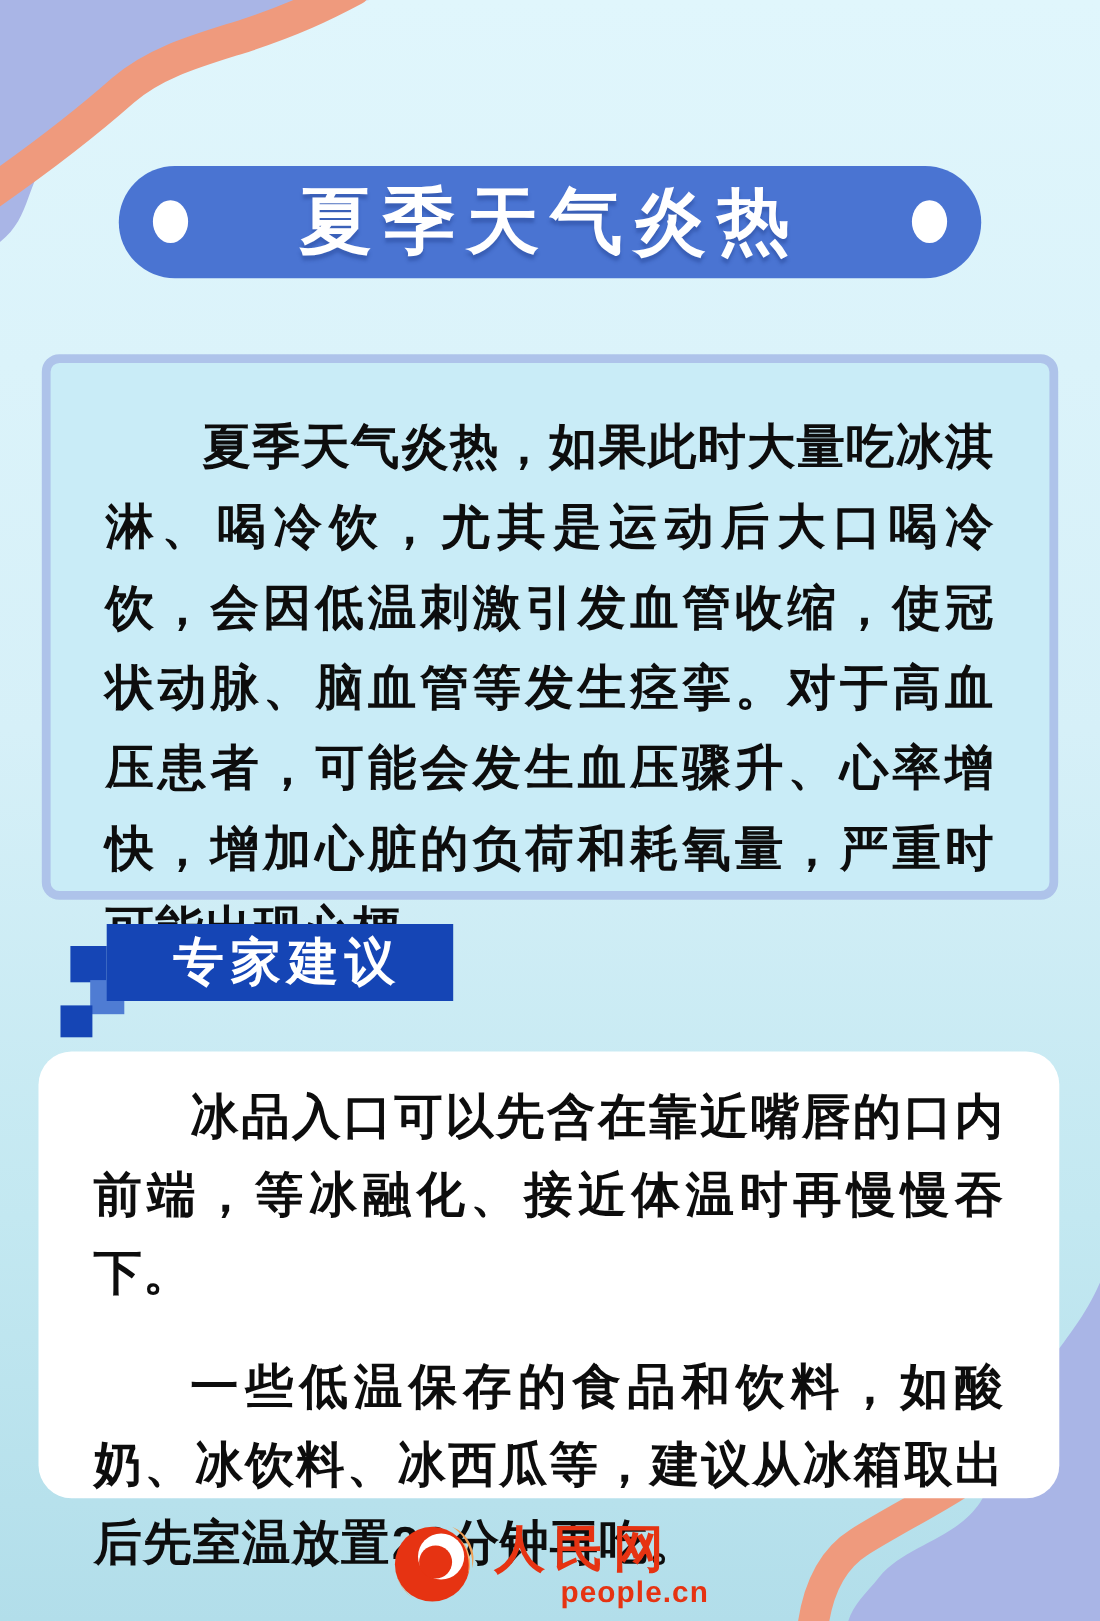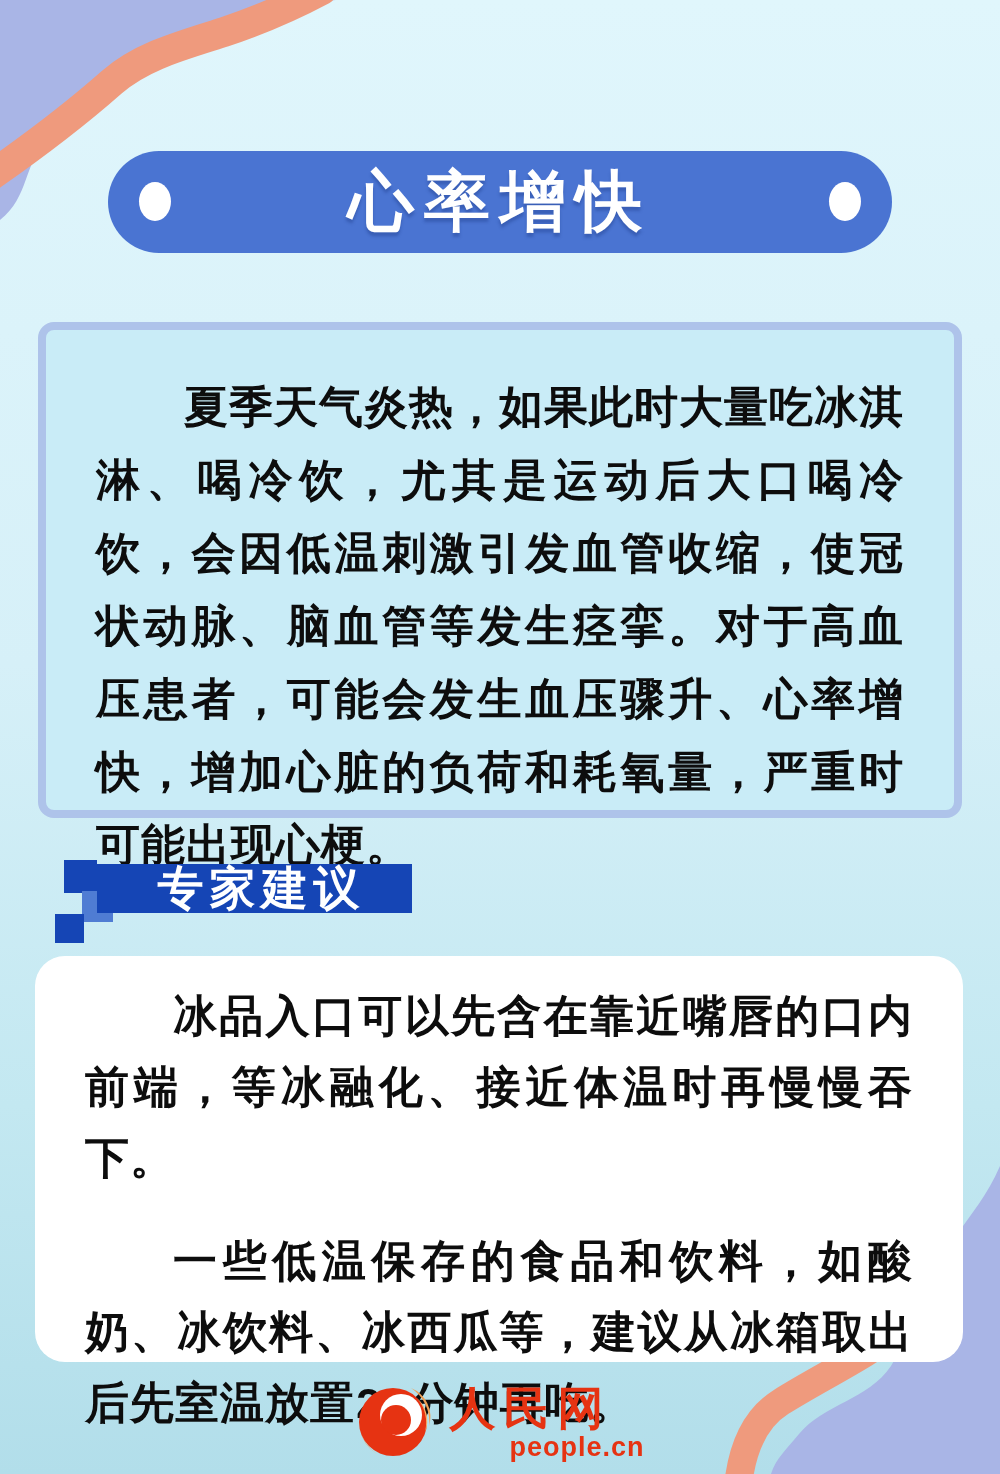--- a/index.html
+++ b/index.html
@@ -47,21 +47,21 @@
   }
 
   
   .checker{position:absolute;z-index:2;left:0;top:0;}
   .checker i{position:absolute;display:block;}
   .checker .c1{left:64px;top:860px;width:33px;height:33px;background:#1545b5;}
   .checker .c2{left:82px;top:891px;width:31px;height:31px;background:#4f7cd3;}
   .checker .c3{left:55px;top:914px;width:29px;height:29px;background:#1545b5;}
   .advice-bar{
     position:absolute;z-index:2;
-    left:97px;top:864px;width:315px;height:49px;
+    left:97px;top:840px;width:315px;height:70px;
     background:#1545b5;
     display:flex;align-items:center;justify-content:center;
   }
   .advice-bar span{
     color:#ffffff;font-size:46px;font-weight:bold;letter-spacing:6px;
     padding-left:14px;white-space:nowrap;
   }
 
   
   .advice-card{
@@ -97,21 +97,21 @@
     <path d="M-8 175 C 45 138 78 112 112 82 C 142 56 180 46 224 32 C 266 18 292 6 322 -10" fill="none" stroke="#ef9a7d" stroke-width="30" stroke-linecap="round"></path>
   </svg>
 
   <svg id="decor-br" class="decor" width="300" height="322" viewBox="0 0 300 322">
     <path d="M 312 48 C 282 82 243 140 201 176 C 168 203 119 226 81 250 C 57 265 44 291 39 326" fill="none" stroke="#ef9a7d" stroke-width="28" stroke-linecap="round"></path>
     <path d="M300 14 C 287 44 271 62 256 84 C 230 122 214 176 191 214 C 168 248 124 252 99 282 C 87 297 76 306 71 322 L 300 322 Z" fill="#a9b5e6"></path>
   </svg>
 
   <div class="title-banner">
     <span class="banner-dot left"></span>
-    <h1>心率增快</h1>
+    <h1>夏季天气炎热</h1>
     <span class="banner-dot right"></span>
   </div>
 
   <section class="intro-card">
     <p>夏季天气炎热，如果此时大量吃冰淇淋、喝冷饮，尤其是运动后大口喝冷饮，会因低温刺激引发血管收缩，使冠状动脉、脑血管等发生痉挛。对于高血压患者，可能会发生血压骤升、心率增快，增加心脏的负荷和耗氧量，严重时可能出现心梗。</p>
   </section>
 
   <div class="checker">
     <i class="c1"></i>
     <i class="c2"></i>

